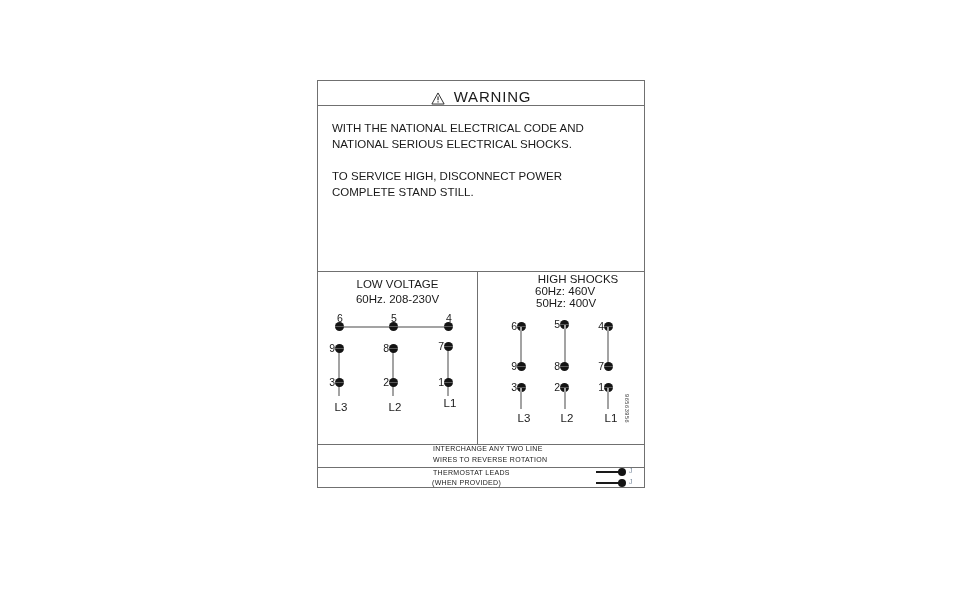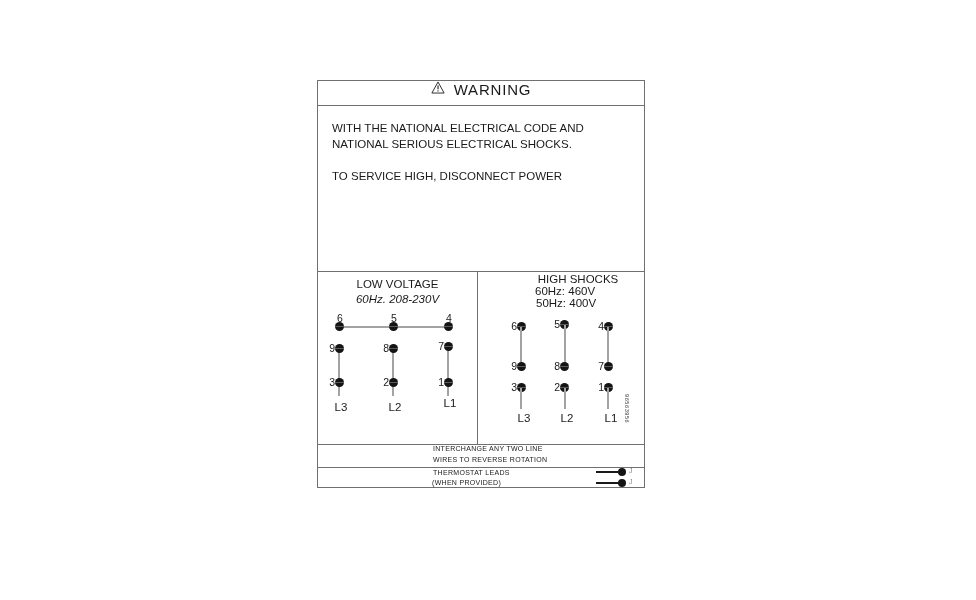--- a/index.html
+++ b/index.html
@@ -15,21 +15,21 @@
   .vline { position:absolute; width:1px; background:#707070; }
   .wire { position:absolute; background:#a3a3a3; }
   .lead-wire { position:absolute; background:#1a1a1a; height:2px; }
   .dot {
     position:absolute; width:9px; height:9px; border-radius:50%;
     background:linear-gradient(#141414 0 42%, #5a5a5a 42% 58%, #141414 58% 100%);
   }
   .lead-dot { position:absolute; width:8px; height:8px; border-radius:50%; background:#141414; }
   .header {
     position:absolute; left:0; top:0; right:0; height:24px;
-    display:flex; align-items:flex-start; justify-content:center; gap:9px;
+    display:flex; align-items:flex-end; justify-content:center; gap:9px;
   }
   .header .title { font-size:15px; letter-spacing:0.8px; }
   .body-text {
     position:absolute; left:14px; top:24px; right:12px;
     font-size:11.5px; line-height:16px; padding-top:15px;
   }
   .body-text p { margin:0; }
   .body-text p.p2 { margin-top:16px; }
   .sec-title { position:absolute; font-size:11.5px; white-space:nowrap; }
   .center { text-align:center; }
@@ -59,28 +59,29 @@
         </svg>
       </span>
       <span class="title">WARNING</span>
     </div>
     <div class="hline" style="top:24px;"></div>
 
     <div class="body-text">
       <p>WITH THE NATIONAL ELECTRICAL CODE AND</p>
       <p>NATIONAL SERIOUS ELECTRICAL SHOCKS.</p>
       <p class="p2">TO SERVICE HIGH, DISCONNECT POWER</p>
+      <p>COMPLETE STAND STILL.</p>
     </div>
 
     <div class="hline" style="top:190px;"></div>
     <div class="vline" style="left:159px; top:190px; height:173px;"></div>
 
     <div>
       <div class="sec-title center" style="left:0; top:197px; width:159px;">LOW VOLTAGE</div>
-      <div class="sec-title center" style="left:0; top:212px; width:159px;font-style:italic;">60Hz. 208-230V</div>
+      <div class="sec-title center" style="left:0; top:212px; width:159px;">60Hz. 208-230V</div>
 
       <span class="tnum top" style="left:15px; top:232px;">6</span>
       <span class="tnum top" style="left:69px; top:232px;">5</span>
       <span class="tnum top" style="left:124px; top:232px;">4</span>
 
       <div class="wire" style="left:21px; top:245px; width:110px; height:2px;"></div>
       <div class="dot" style="left:16.5px; top:241px;"></div>
       <div class="dot" style="left:70.5px; top:241px;"></div>
       <div class="dot" style="left:125.5px; top:241px;"></div>
 

